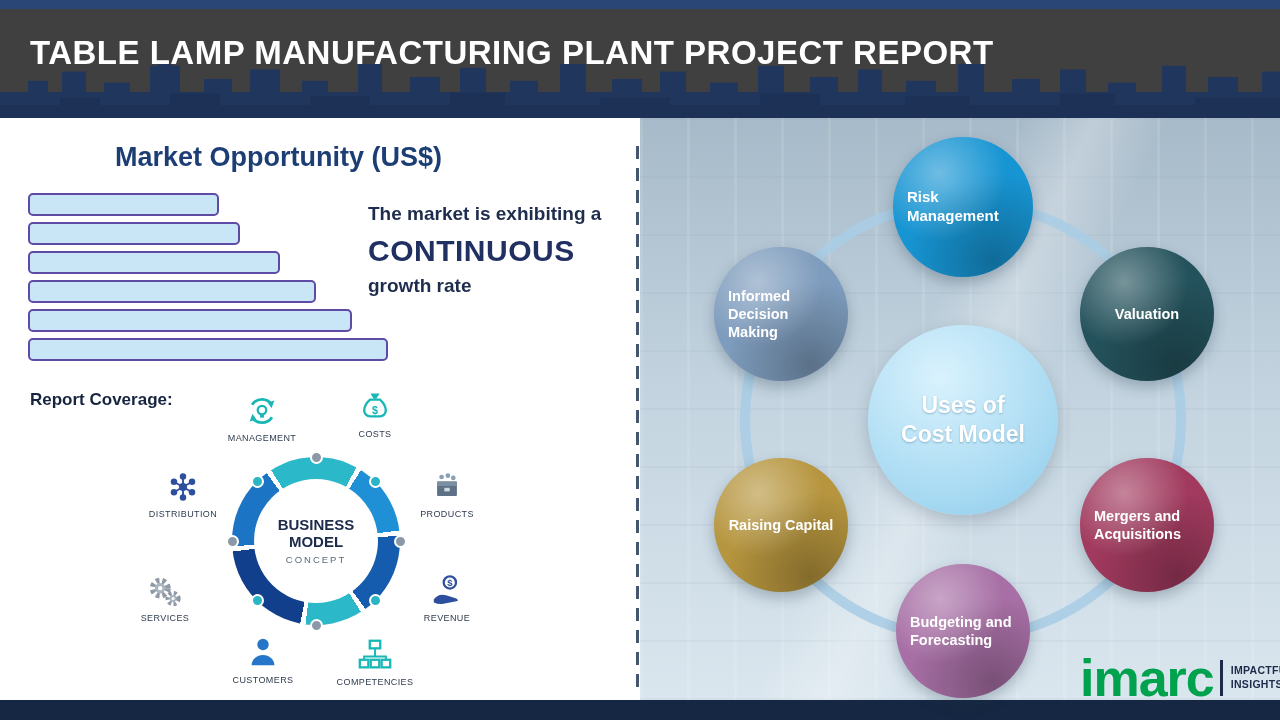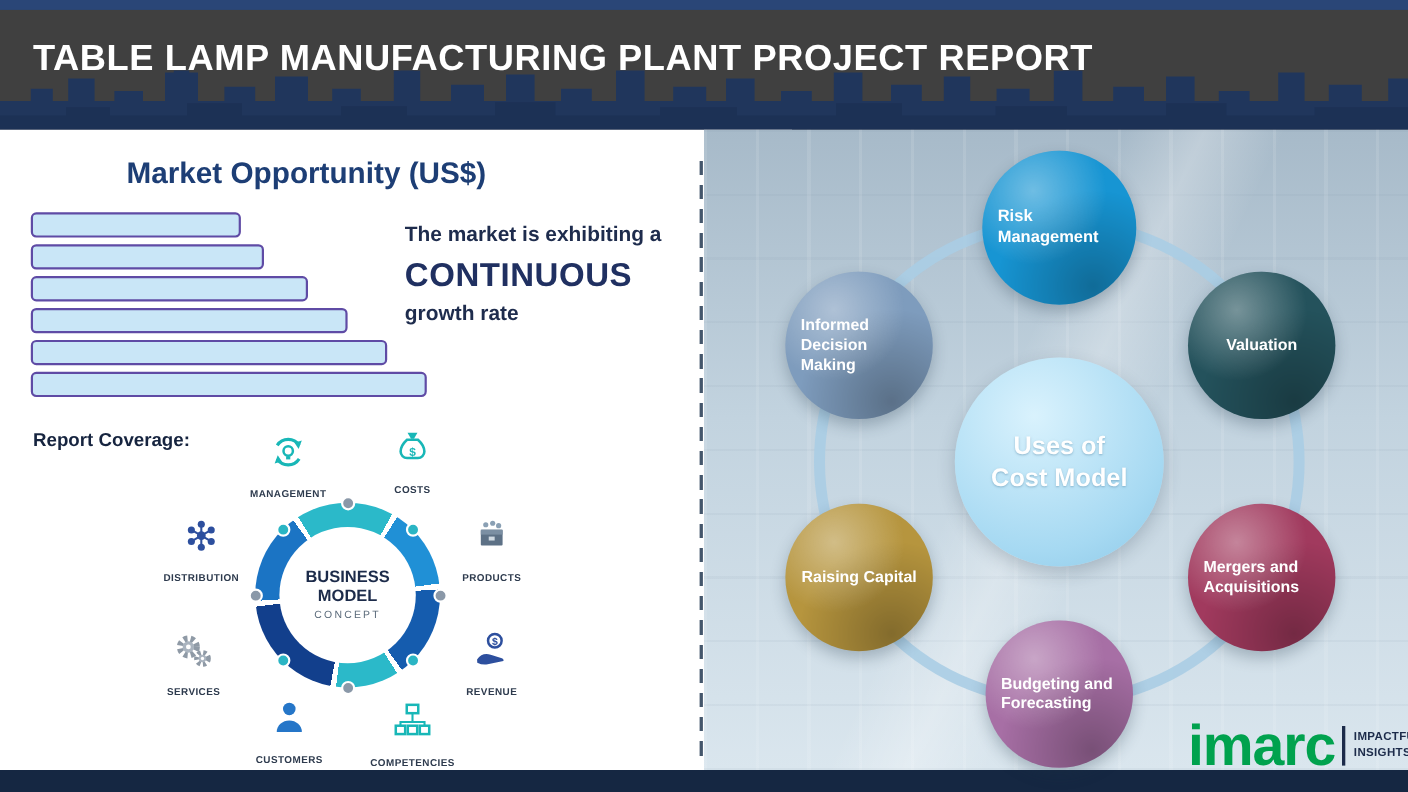--- a/index.html
+++ b/index.html
@@ -45,26 +45,26 @@
        #fff 90% 91%, #2bb9c9 91% 100%); }
   .bm-ring::after { content:""; position:absolute; inset:22px; background:#fff; border-radius:50%; }
   .bm-center { position:absolute; left:244px; top:398px; width:144px; text-align:center; z-index:2; }
   .bm-center-line { font-size:15px; font-weight:bold; color:#1c2b4a; line-height:1.15; }
   .bm-center-sub { font-size:9.5px; letter-spacing:2px; color:#5a6a7a; margin-top:3px; }
   .ring-dot { position:absolute; width:13px; height:13px; border-radius:50%; border:2px solid #fff; z-index:3; }
   .dot-gray { background:#8a98a8; } .dot-teal { background:#2ab5c4; }
 
   .bm-item { position:absolute; width:110px; text-align:center; }
   .bm-icon { display:block; height:40px; }
-  .bm-label { display:block; margin-top:12px; font-size:9px; letter-spacing:.4px; color:#2e3b4e; font-weight:bold; }
+  .bm-label { display:block; margin-top:1px; font-size:9px; letter-spacing:.4px; color:#2e3b4e; font-weight:normal; }
   .pos-management { left:207px; top:274px; }
   .pos-costs { left:320px; top:270px; }
   .pos-distribution { left:128px; top:350px; }
   .pos-products { left:392px; top:350px; }
-  .pos-services { left:121px; top:454px; }
+  .pos-services { left:110px; top:454px; }
   .pos-revenue { left:392px; top:454px; }
   .pos-customers { left:208px; top:516px; }
   .pos-competencies { left:320px; top:518px; }
 
   
   .uses-ring { position:absolute; left:100px; top:79px; width:446px; height:446px; border-radius:50%;
      border:10px solid rgba(170,205,228,.9); z-index:1; }
   .center-circle { position:absolute; left:228px; top:207px; width:190px; height:190px; border-radius:50%;
      background:radial-gradient(circle at 38% 28%, #d9f2fd, #a6d9f2 68%, #8cc8e7); z-index:3;
      display:flex; flex-direction:column; align-items:center; justify-content:center;

